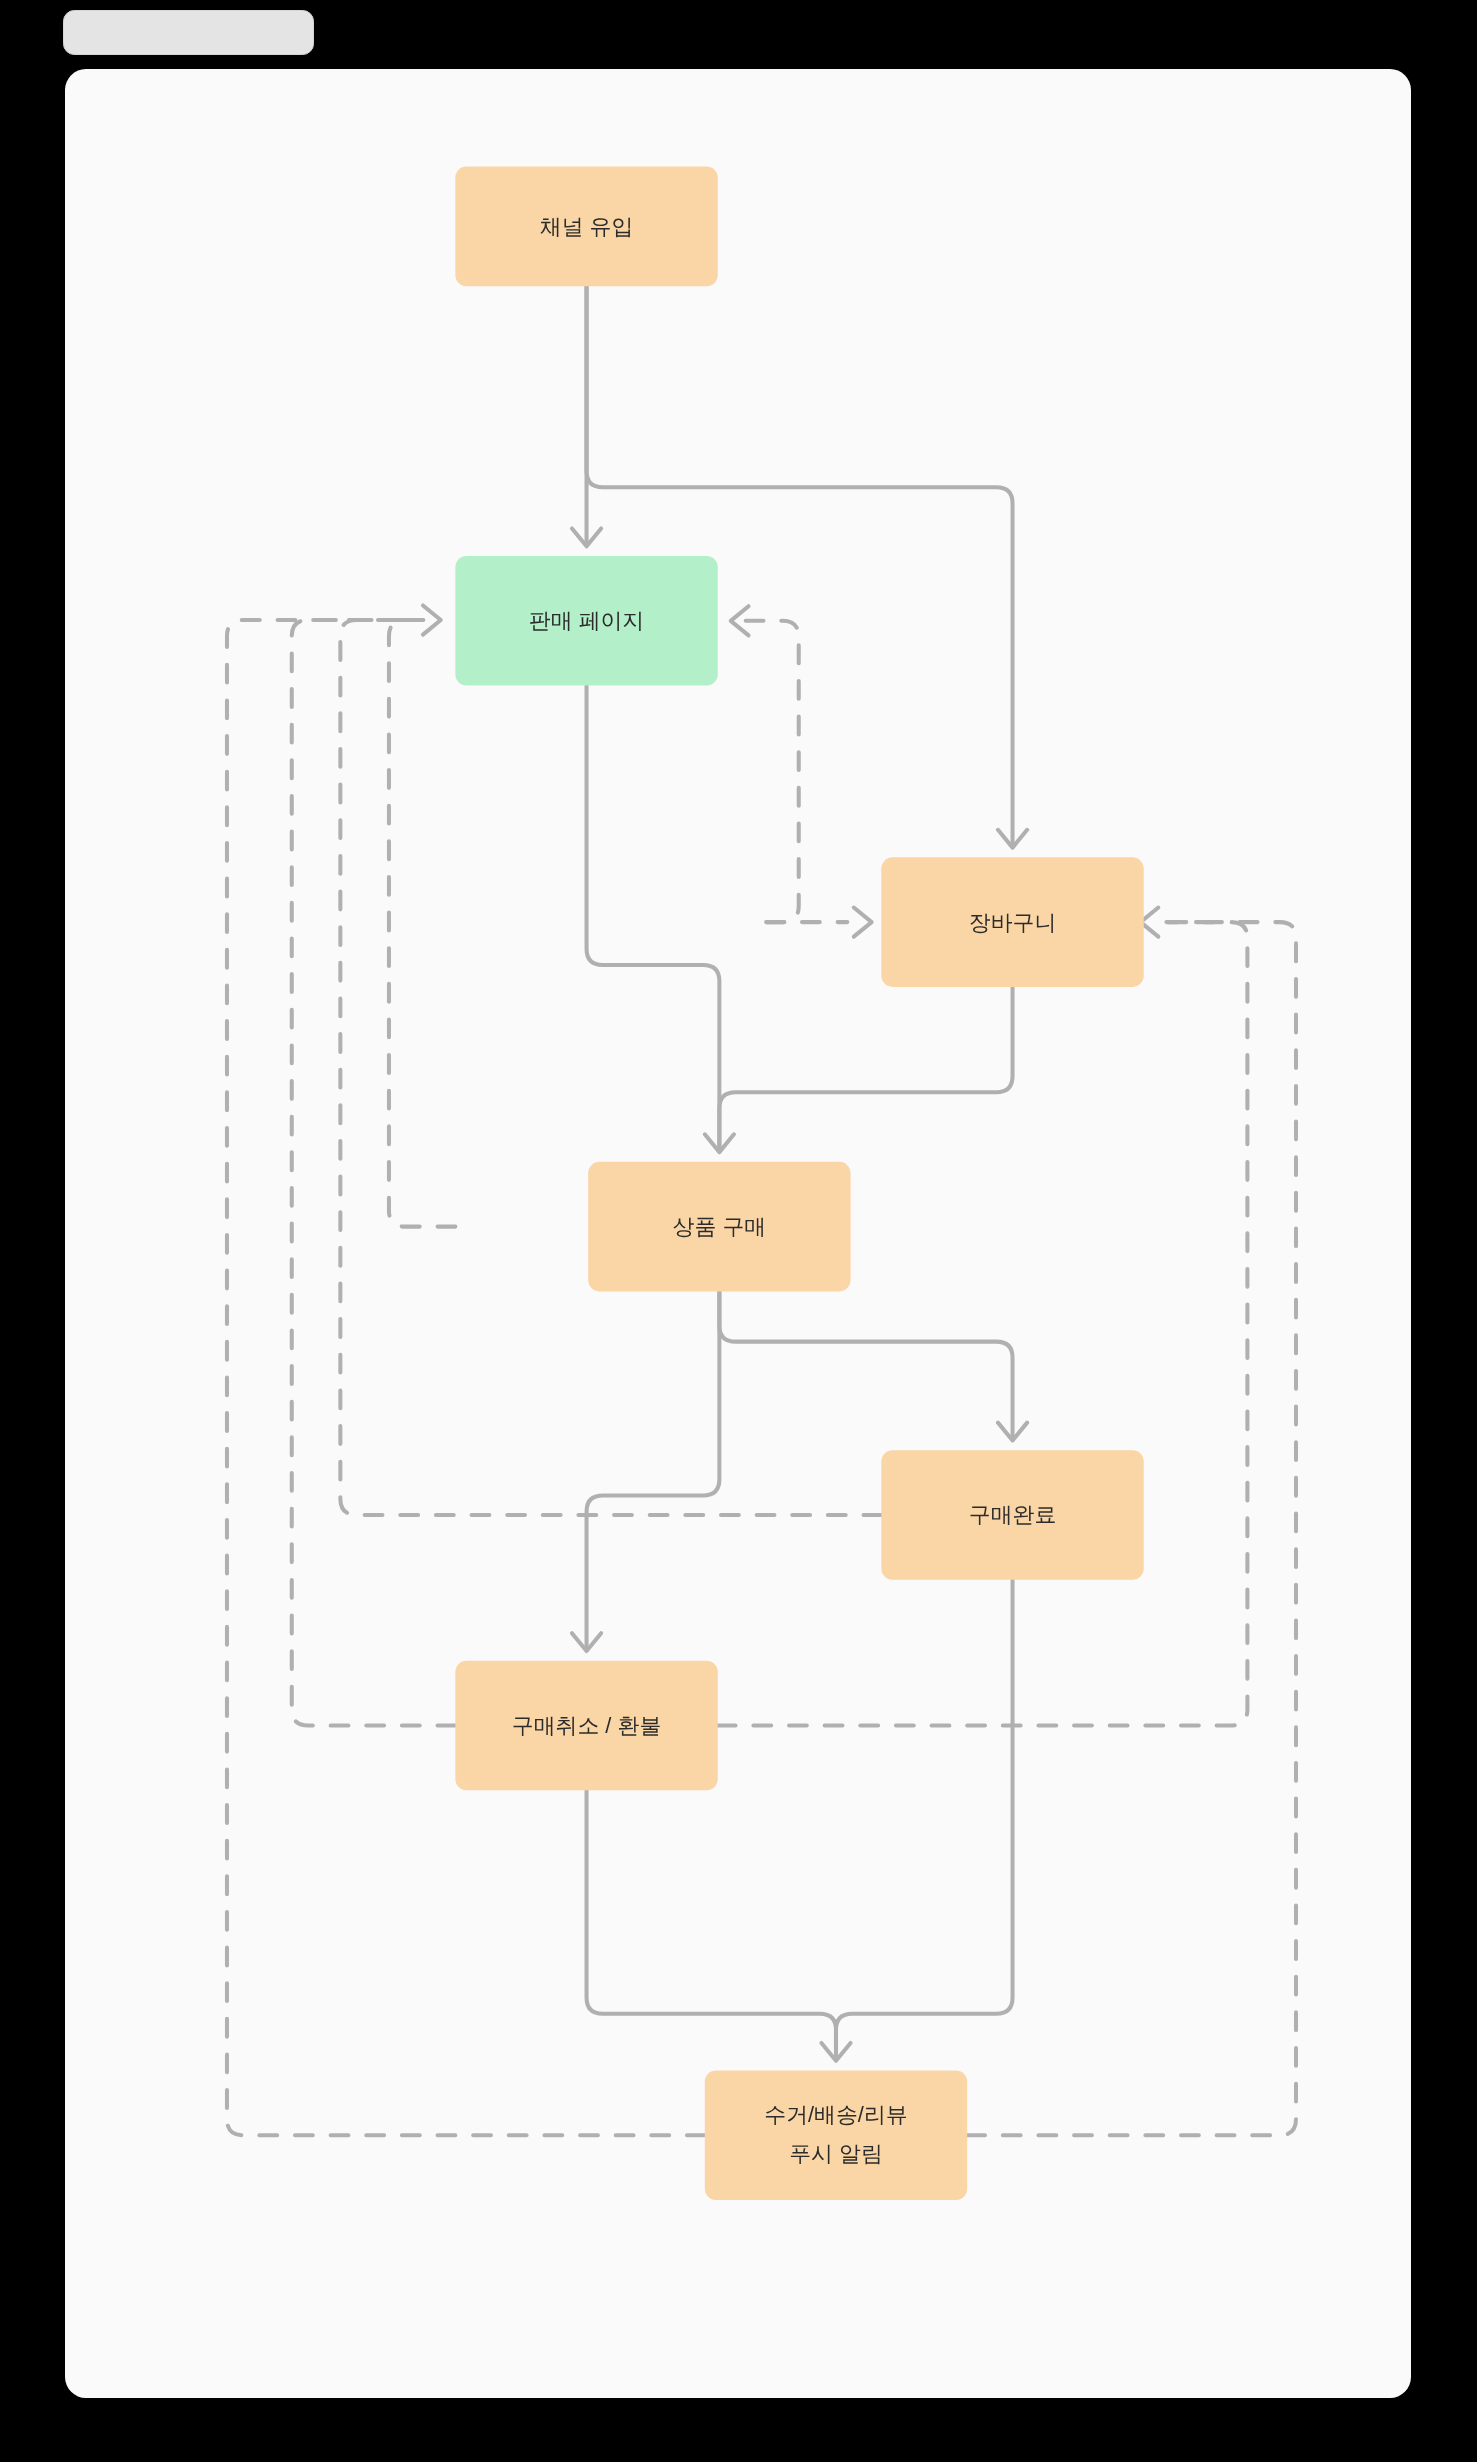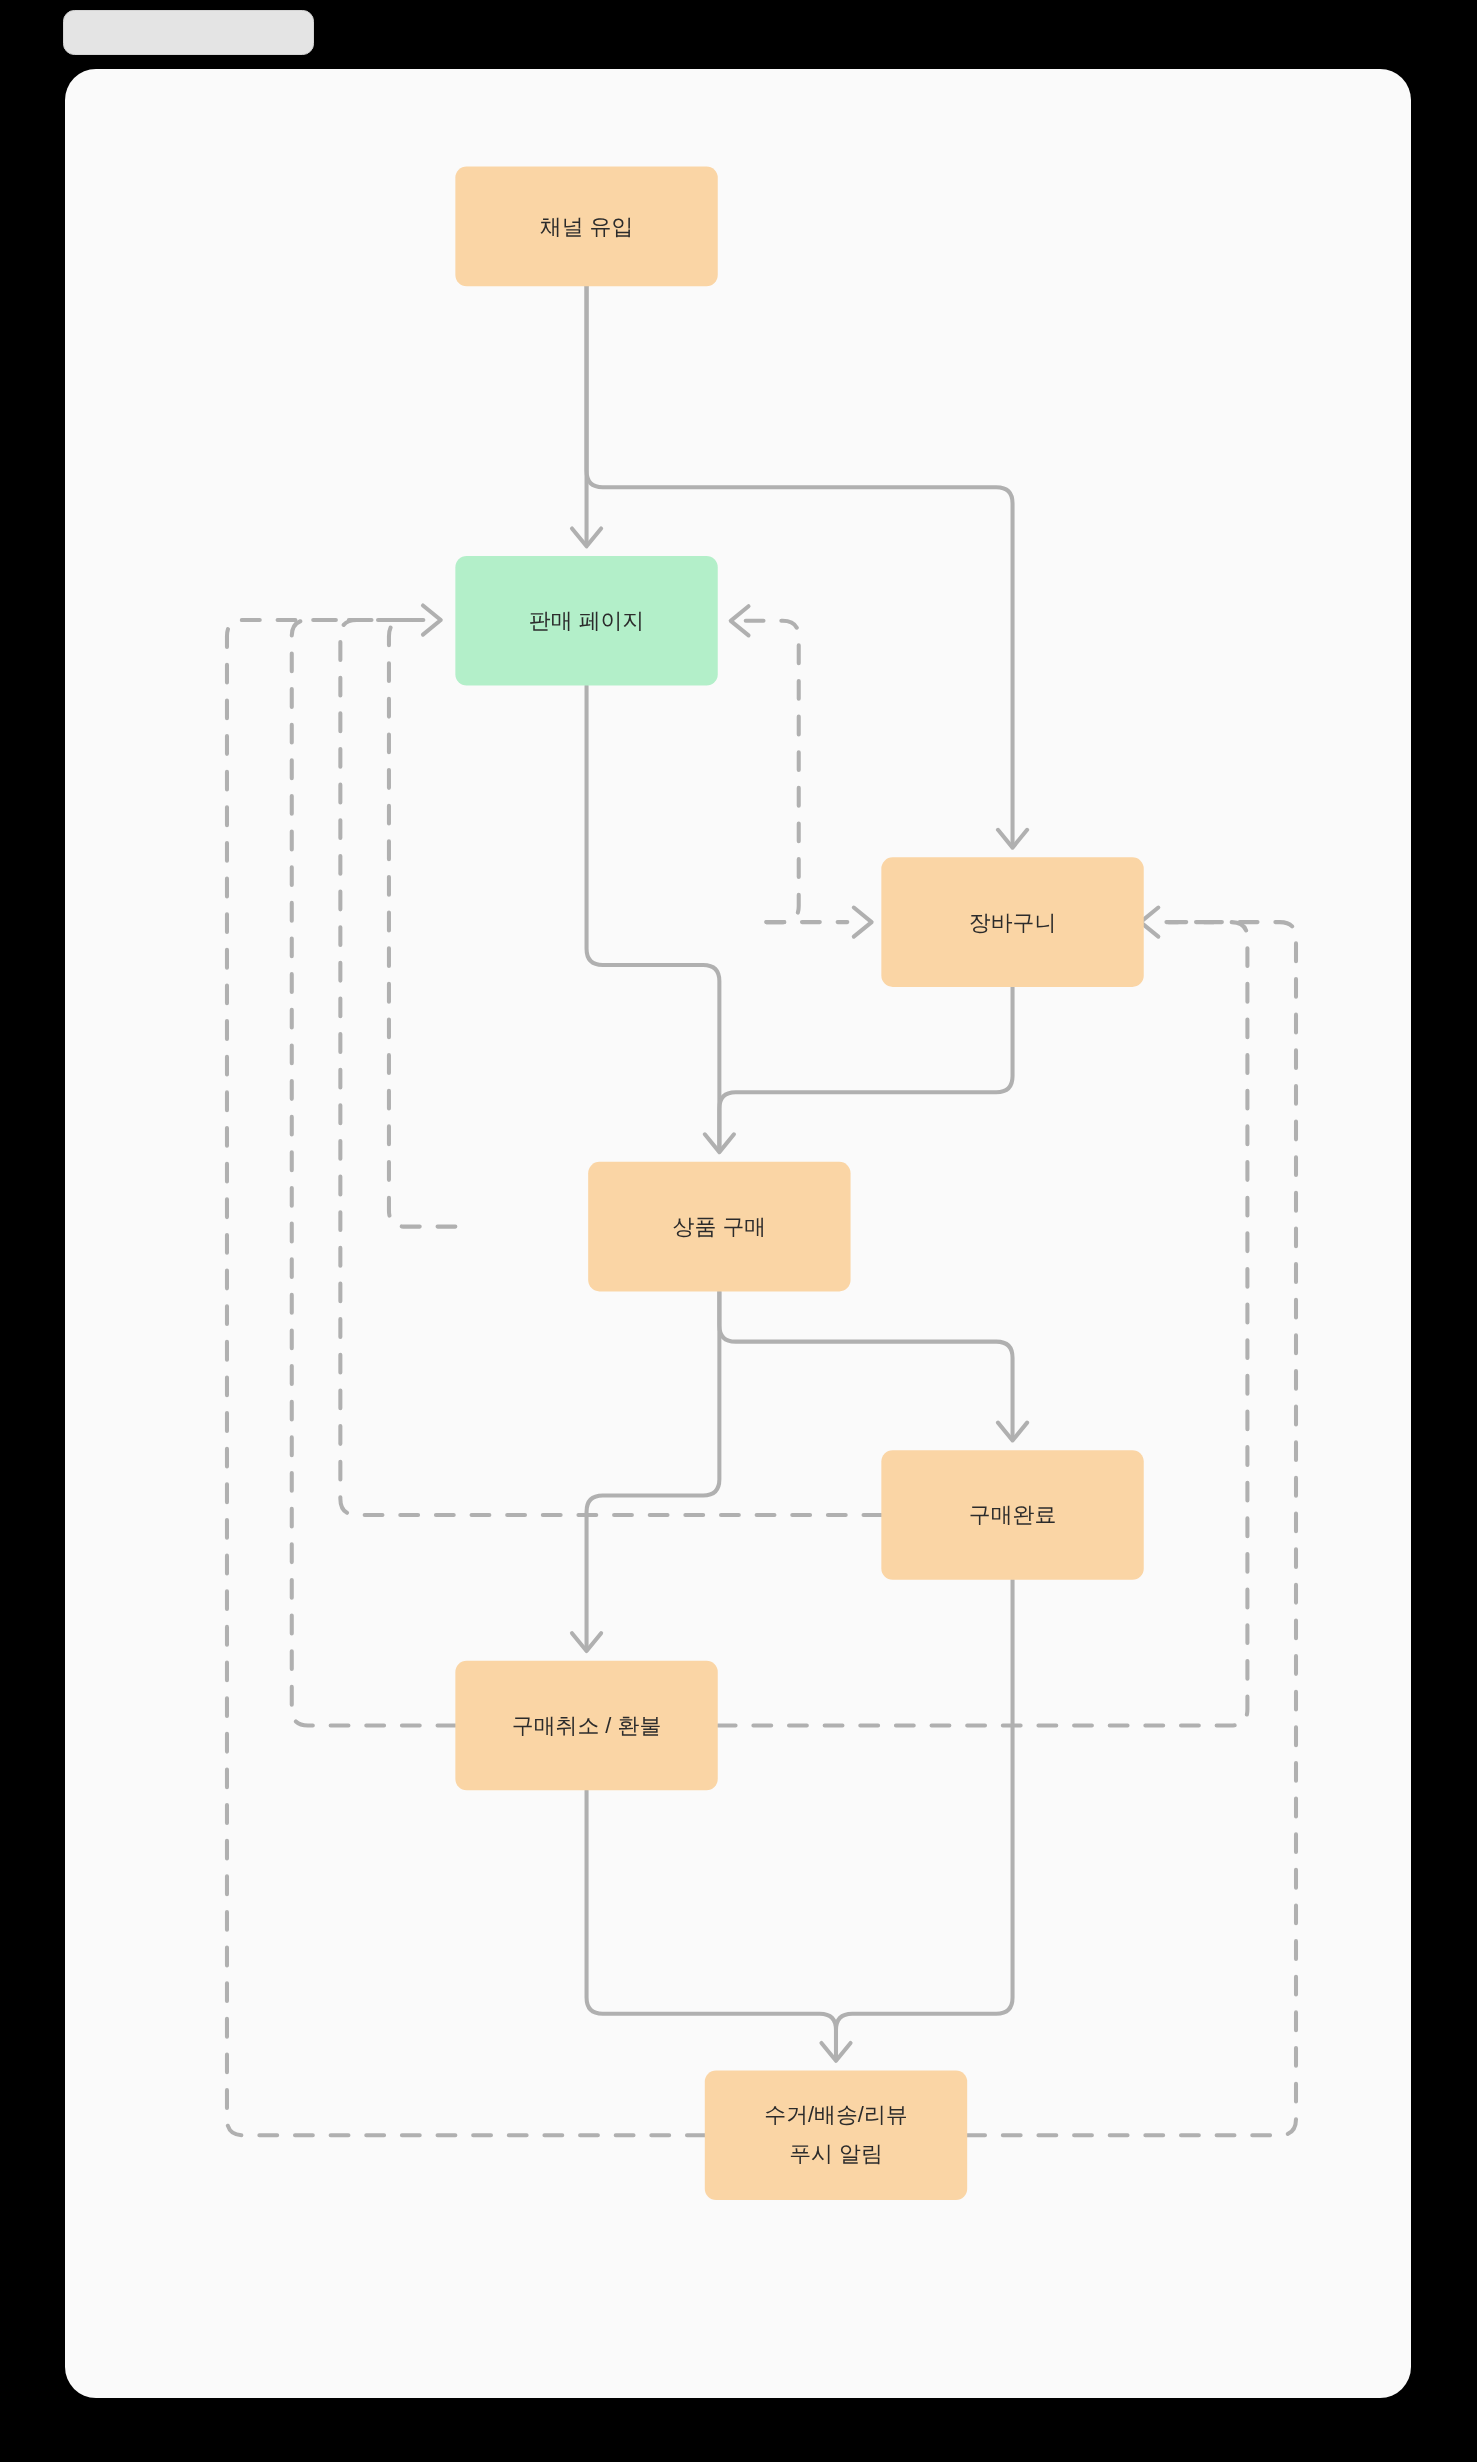--- a/index.html
+++ b/index.html
@@ -30,21 +30,21 @@
     border-radius: 11.3px;
     box-sizing: border-box;
   }
   #canvas-card {
     position: absolute;
     left: 65px;
     top: 69px;
     width: 1346px;
     height: 2329px;
     background: #fafafa;
-    border-radius: 31px;
+    border-radius: 21px;
     overflow: hidden;
   }
   #flow-svg {
     position: absolute;
     left: 0;
     top: 0;
     width: 1346px;
     height: 2329px;
     display: block;
   }

